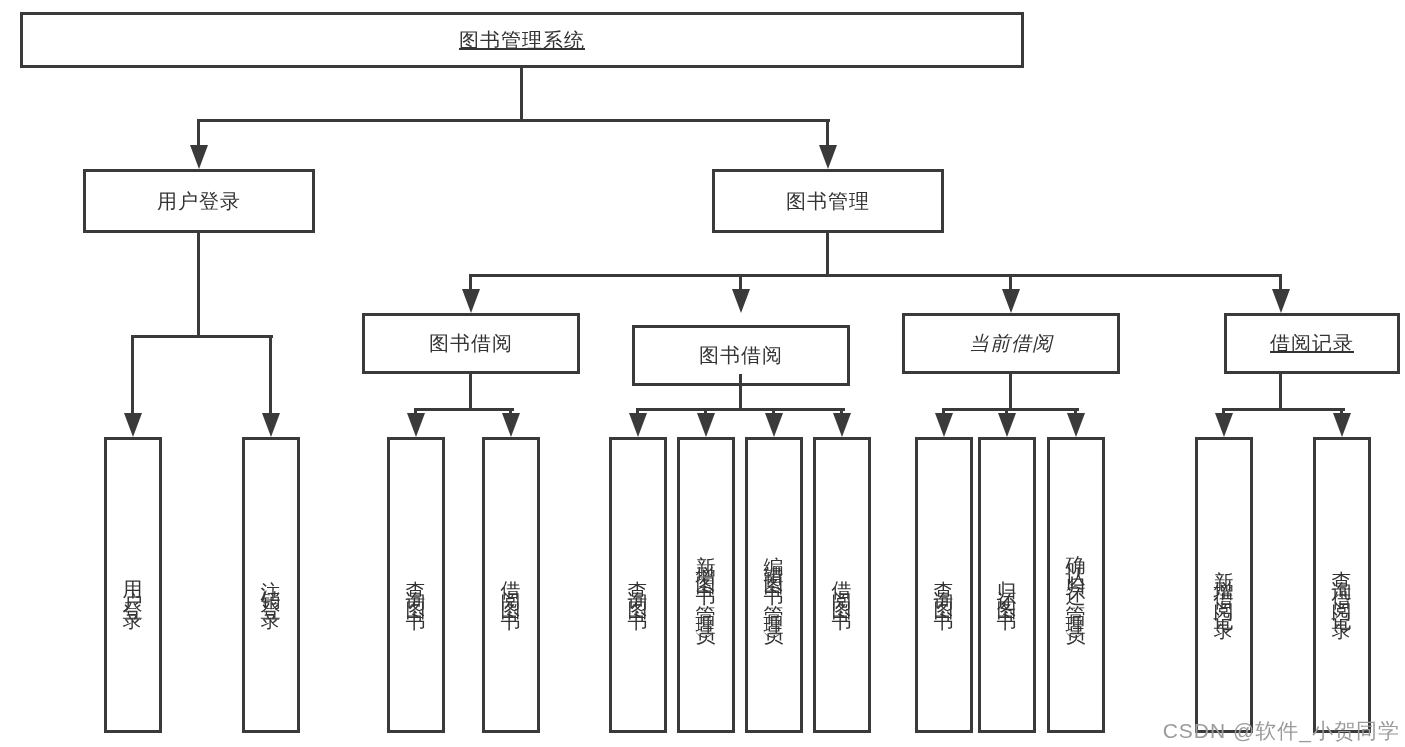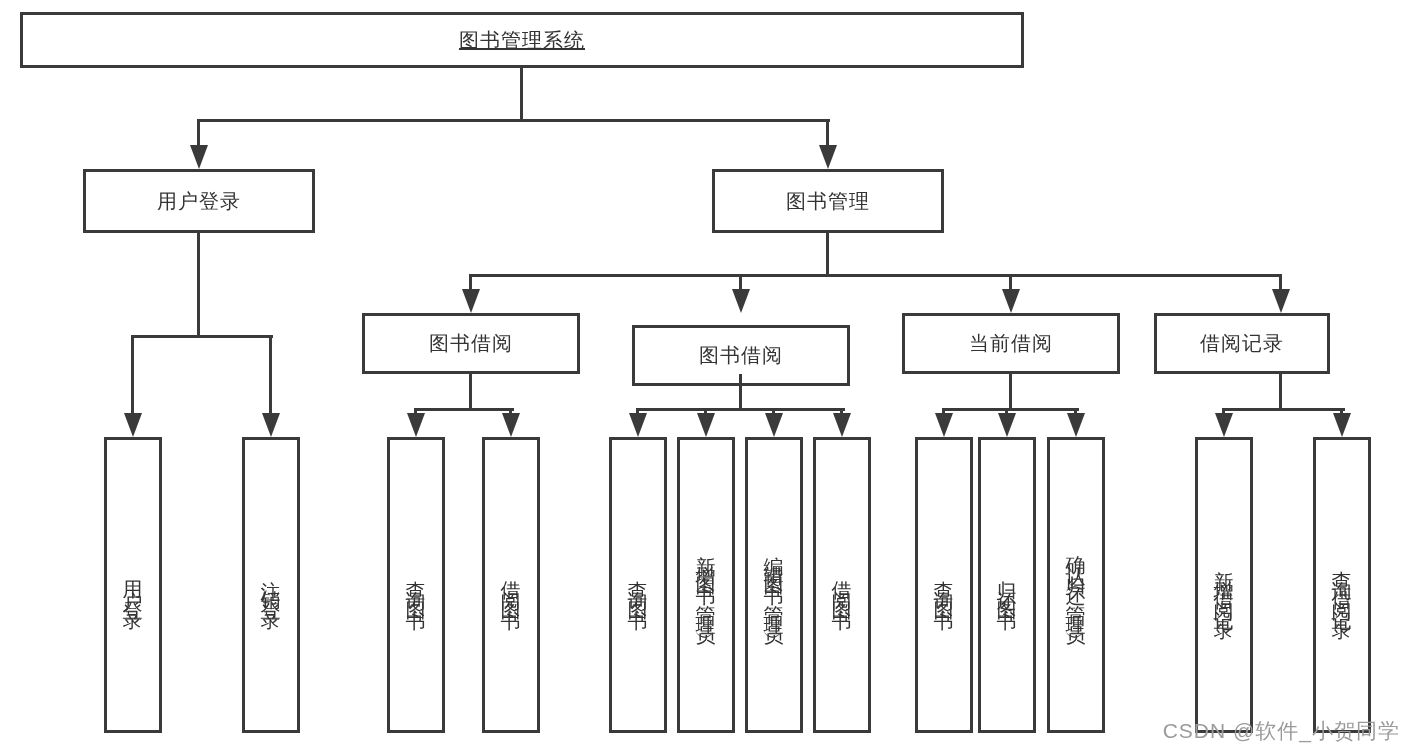--- a/index.html
+++ b/index.html
@@ -101,24 +101,24 @@
   <div class="arrow" style="left:1002px; top:289px;"></div>
   <div class="vline" style="left:1279px; top:274px; height:20px;"></div>
   <div class="arrow" style="left:1272px; top:289px;"></div>
 
   <div class="node" style="left:362px; top:313px; width:218px; height:61px;">
     <span>图书借阅</span>
   </div>
   <div class="node" style="left:632px; top:325px; width:218px; height:61px;">
     <span>图书借阅</span>
   </div>
-  <div class="node" style="left:902px; top:313px; width:218px; height:61px;">
+  <div class="node" style="left:902px; top:313px; width:218px; height:61px;font-style:italic;">
     <span>当前借阅</span>
   </div>
-  <div class="node" style="left:1154px; top:313px; width:176px; height:61px;">
+  <div class="node" style="left:1224px; top:313px; width:176px; height:61px;text-decoration:underline;">
     <span>借阅记录</span>
   </div>
 
   <div class="vline" style="left:469px; top:374px; height:36px;"></div>
   <div class="hline" style="left:414px; top:408px; width:100px;"></div>
   <div class="vline" style="left:414px; top:408px; height:10px;"></div>
   <div class="arrow" style="left:407px; top:413px;"></div>
   <div class="vline" style="left:509px; top:408px; height:10px;"></div>
   <div class="arrow" style="left:502px; top:413px;"></div>
 

